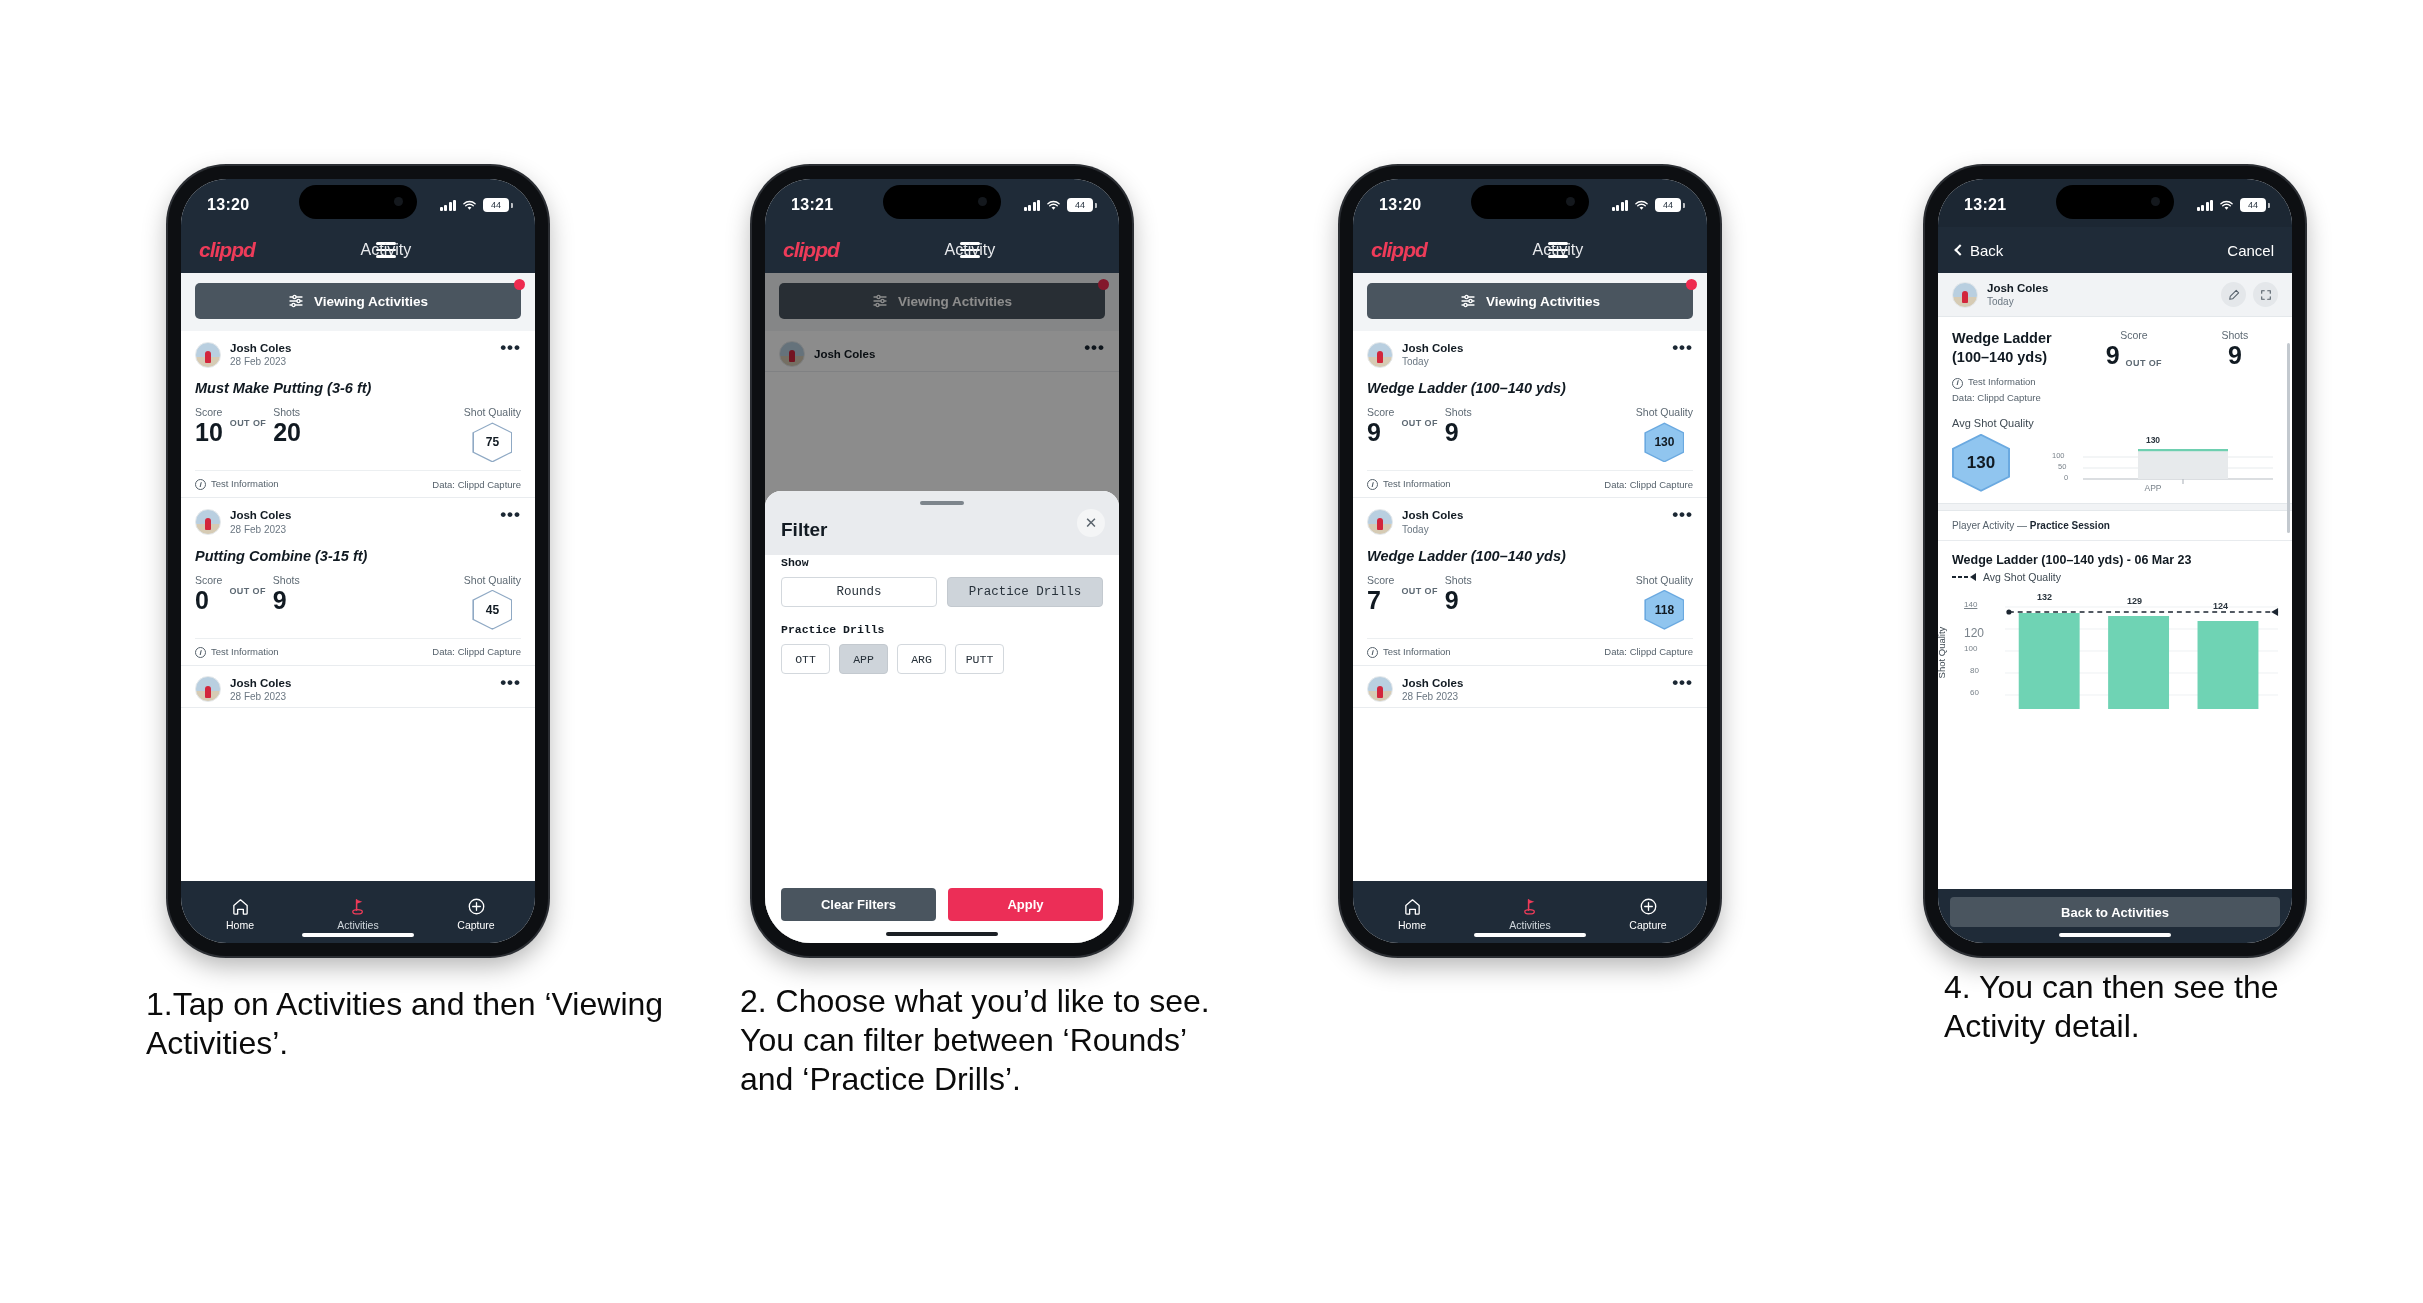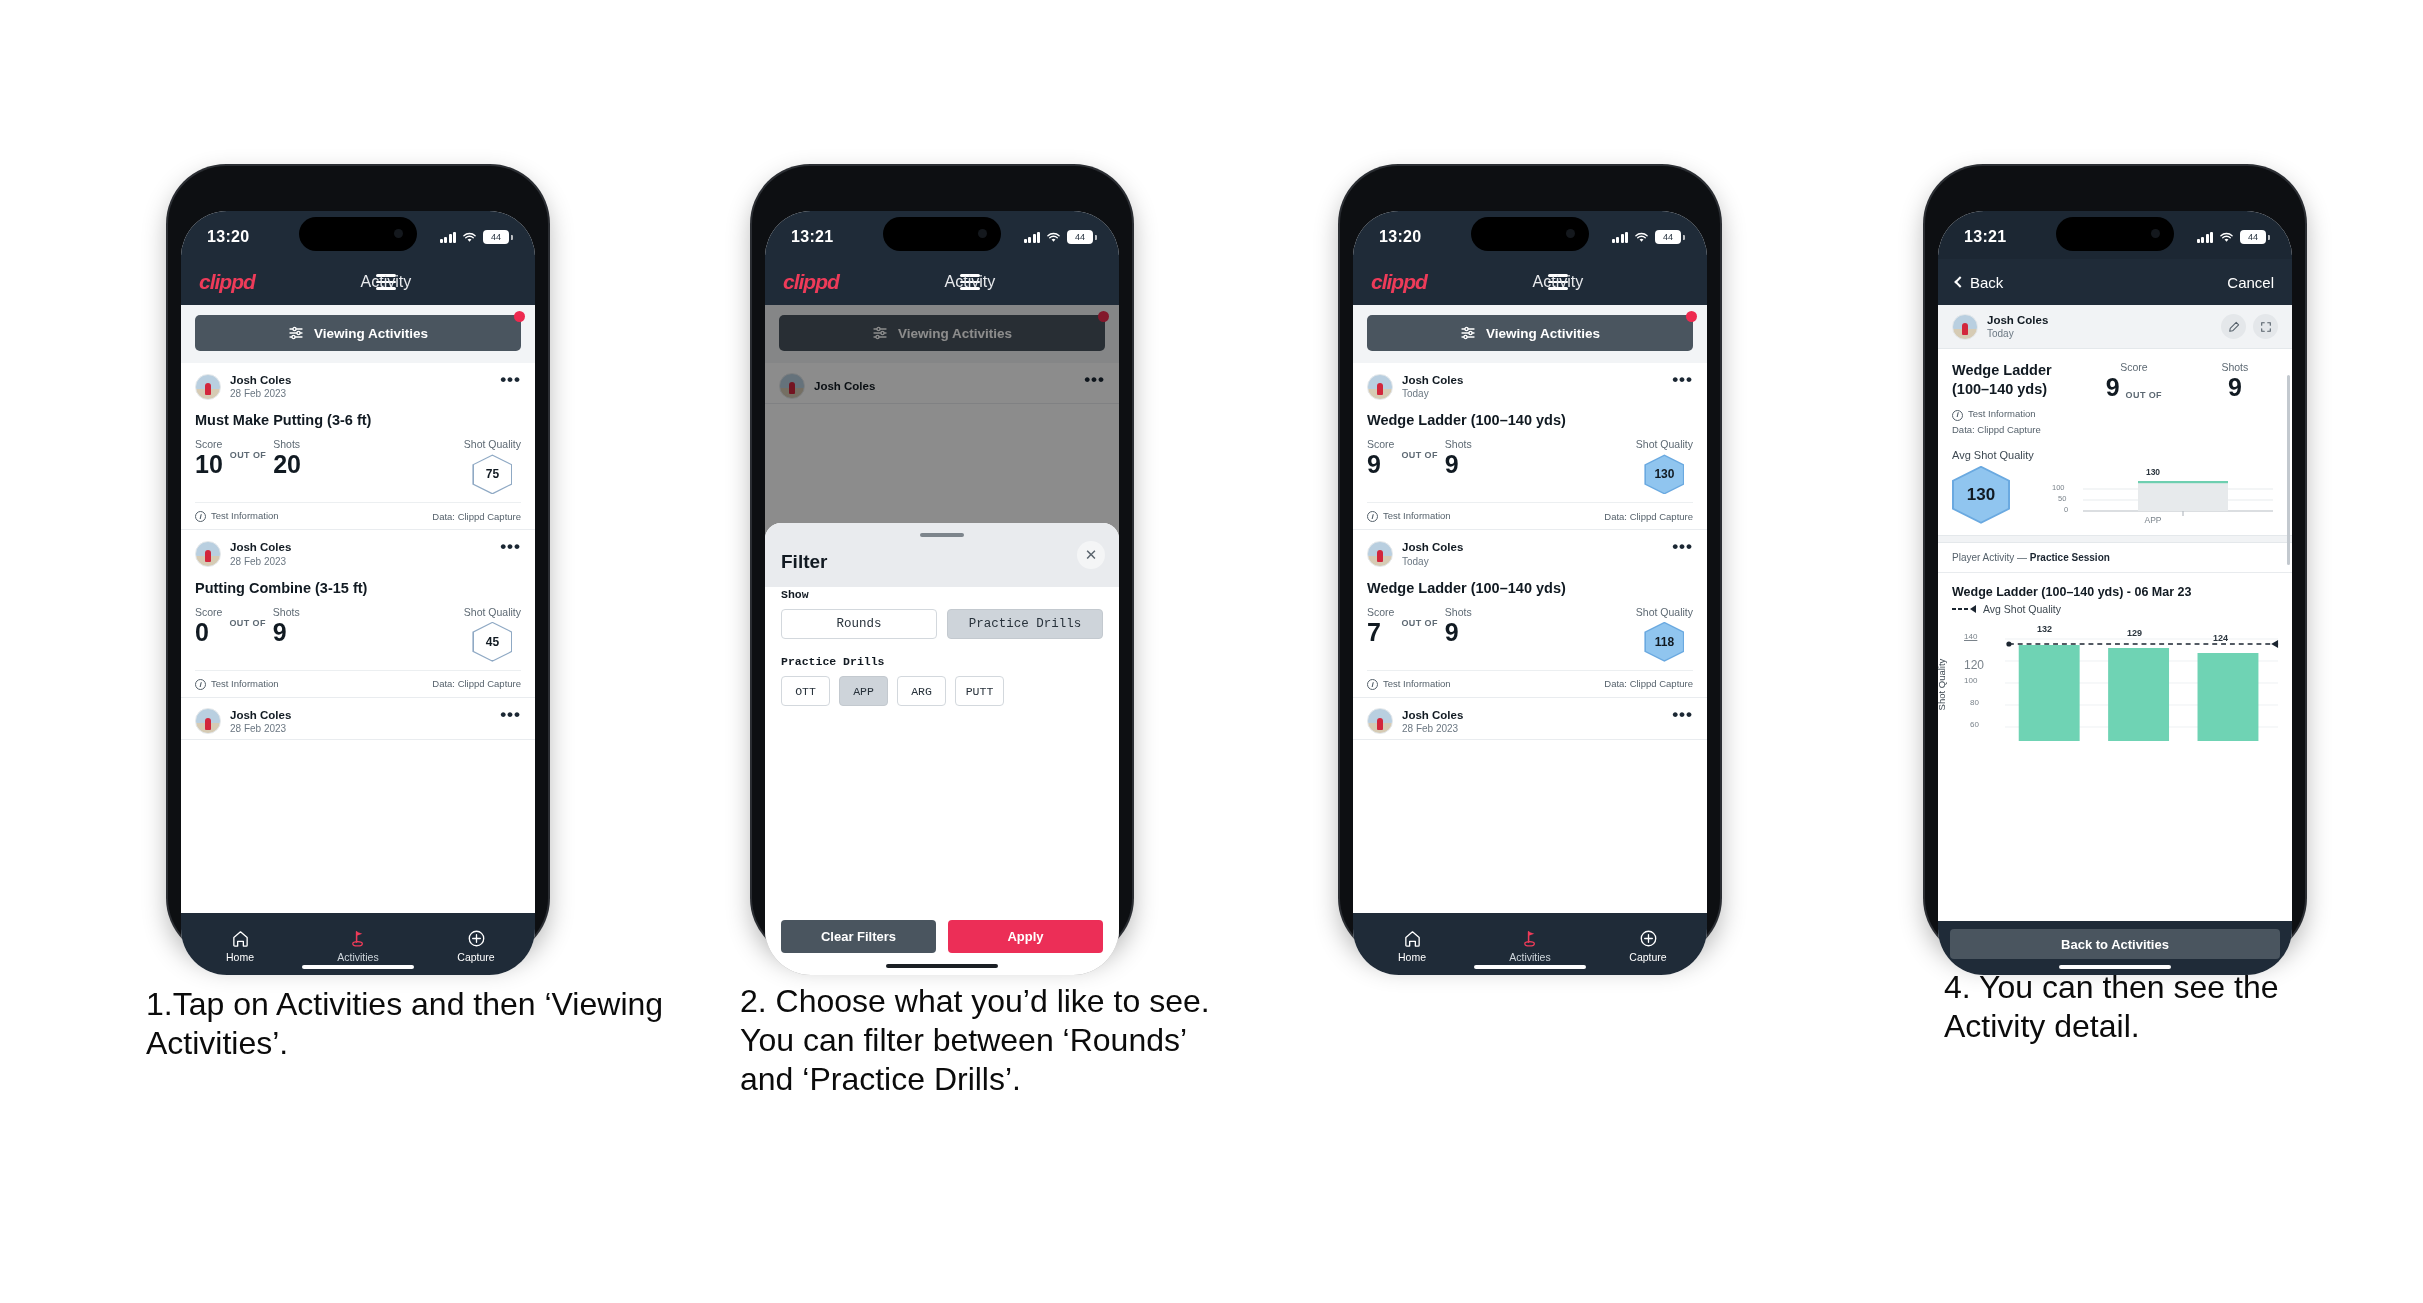--- a/index.html
+++ b/index.html
@@ -19,21 +19,21 @@
     border-radius: 58px;
     padding: 13px;
     box-shadow: 0 0 0 2px #2b2e33, 0 10px 26px rgba(0,0,0,.30);
   }
   .screen {
     position: relative;
     width: 100%; height: 100%;
     background: #ffffff;
     border-radius: 46px;
     overflow: hidden;
-    display: flex; flex-direction: column; margin-top: 32px;
+    display: flex; flex-direction: column;
   }
 
   
   .statusbar {
     position: relative;
     height: 48px;
     background: #1f2b38;
     color: #fff;
     display: flex; align-items: center;
     padding: 0 26px;
@@ -101,21 +101,21 @@
     background:linear-gradient(#b9cfe0 0 58%,#d6cbb4 58% 100%);
     border:1px solid #e3e7ea;position:relative;overflow:hidden;
   }
   .avatar::after{
     content:"";position:absolute;left:50%;top:34%;transform:translateX(-50%);
     width:6px;height:12px;background:#d2263c;border-radius:3px 3px 1px 1px;
   }
   .who{font-size:11.5px;font-weight:700;color:#111a22;line-height:1.25;}
   .when{font-size:10px;color:#6b7782;line-height:1.3;}
   .dots{position:absolute;right:0;top:12px;color:#1b2733;font-size:17px;letter-spacing:1px;line-height:.6;font-weight:700;}
-  .card-title{font-size:14.5px;font-weight:700;color:#111a22;margin:8px 0 10px;}
+  .card-title{font-size:14.5px;font-weight:700;color:#111a22;margin:8px 0 10px;font-style:italic;}
   .metrics{display:flex;align-items:flex-start;padding-bottom:8px;}
   .m-lab{font-size:10.5px;color:#5d6973;margin-bottom:2px;}
   .m-val{font-size:25px;font-weight:700;color:#111a22;line-height:1;}
   .m-outof{font-size:9px;color:#5d6973;font-weight:700;letter-spacing:.4px;padding:0 7px;position:relative;top:12px;}
   .m-col{display:flex;flex-direction:column;}
   .m-sq{margin-left:auto;display:flex;flex-direction:column;align-items:center;}
   .hexwrap{width:40px;height:40px;position:relative;display:flex;align-items:center;justify-content:center;margin-top:2px;}
   .hex{
     position:absolute;inset:0;
     clip-path:polygon(50% 0%,100% 25%,100% 75%,50% 100%,0% 75%,0% 25%);

